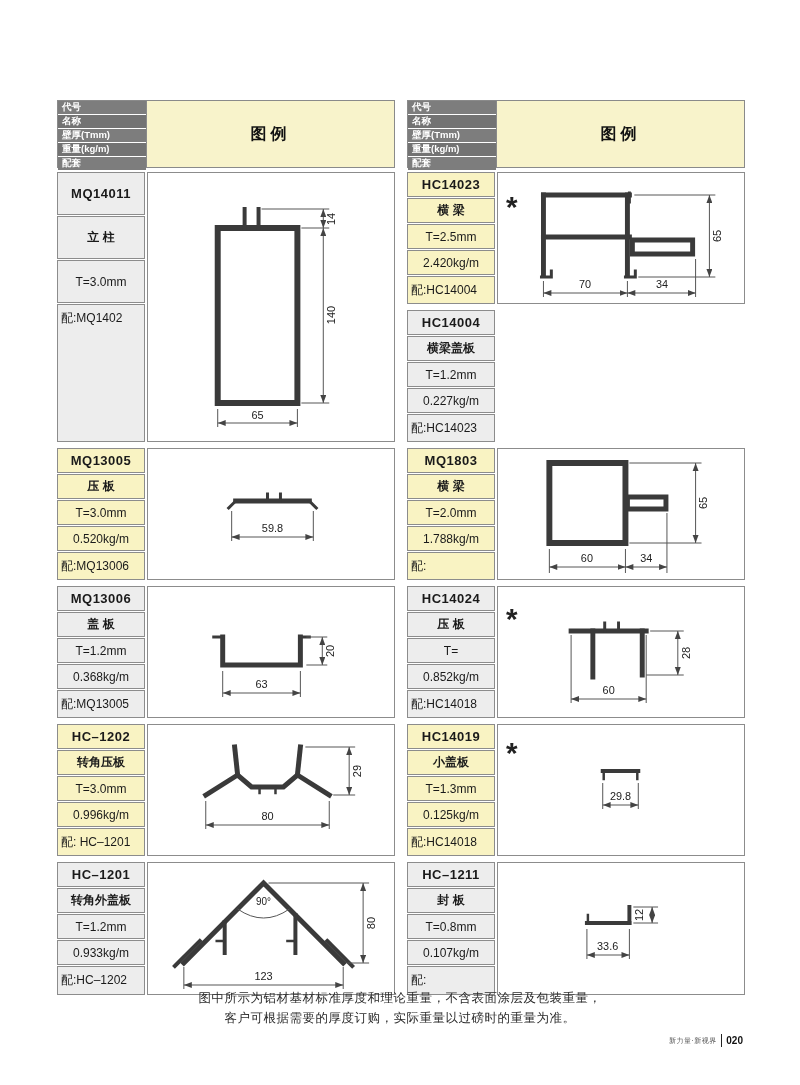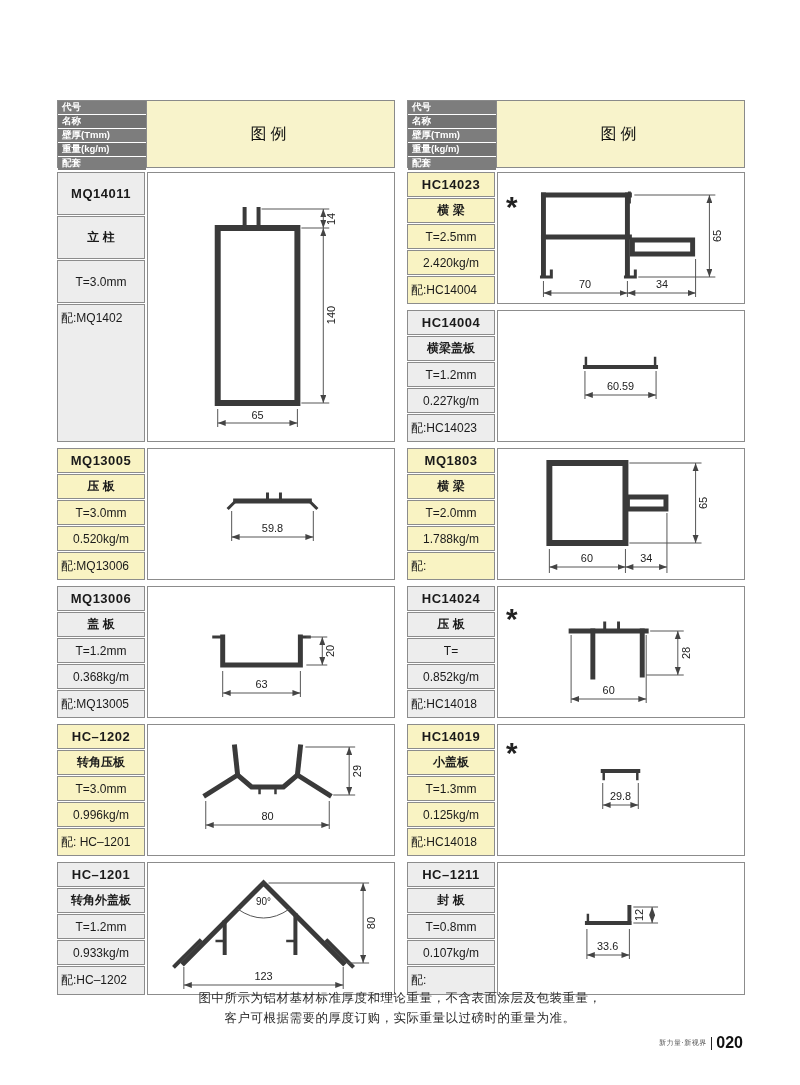--- a/index.html
+++ b/index.html
@@ -7,21 +7,21 @@
         font-family:"Liberation Sans","DejaVu Sans",sans-serif;color:#1c1c1c;}
   .content{position:absolute;left:57px;top:100px;width:688px;display:flex;gap:12px;}
   .col{width:400px;display:flex;flex-direction:column;}
   
   .thead{display:flex;height:66px;margin-bottom:4px;border:1px solid #8a8a8a;background:#fff;}
   .thead-labels{width:88px;display:flex;flex-direction:column;gap:1px;background:#fff;}
   .hrow{flex:1;color:#ffffff;font-size:9.5px;font-weight:bold;display:flex;align-items:center;padding-left:4px;}
   .hrow.d{background:#7d7d7d;}
   .hrow.l{background:#737373;}
   .thead-legend{flex:1;background:#f8f3cb;border-left:1px solid #8a8a8a;display:flex;align-items:center;justify-content:center;
-        font-size:16px;font-weight:normal;letter-spacing:4px;color:#111;}
+        font-size:16px;font-weight:bold;letter-spacing:4px;color:#111;}
   
   .block{display:flex;gap:2px;height:132px;margin-bottom:6px;}
   .block.tall{height:270px;}
   .block.last{height:133px;}
   .labels{width:88px;display:flex;flex-direction:column;gap:1px;}
   .cell{box-sizing:border-box;height:25px;border:1px solid #8c8c8c;display:flex;align-items:center;justify-content:center;
         font-size:12px;color:#1a1a1a;}
   .tall .cell{height:43px;}
   .cell.code{font-weight:bold;font-size:13px;letter-spacing:.5px;}
   .cell.name{font-weight:bold;}
@@ -36,21 +36,21 @@
   .dt{font-size:11px;fill:#222;}
   .star{font-size:30px;font-weight:bold;fill:#222;}
   .deg{font-size:10px;fill:#222;}
   
   .note{position:absolute;left:0;right:0;text-align:center;font-size:12.5px;color:#2b2b2b;letter-spacing:.5px;}
   .note1{top:990px;}
   .note2{top:1010px;}
   .pagefoot{position:absolute;top:1034px;right:57px;display:flex;align-items:center;}
   .brand{font-size:7px;color:#555;letter-spacing:.5px;}
   .pgsep{width:1.5px;height:13px;background:#222;margin:0 4px;}
-  .pgnum{font-size:16px;font-weight:bold;color:#111;}
+  .pgnum{font-size:10px;font-weight:bold;color:#111;}
 </style>
 </head>
 <body>
 
 <svg width="0" height="0" style="position:absolute">
   <defs>
     <marker id="arrE" markerWidth="9" markerHeight="7" refX="8" refY="3" orient="auto" markerUnits="userSpaceOnUse">
       <path d="M0,0 L8,3 L0,6 z" fill="#444"></path>
     </marker>
     <marker id="arrS" markerWidth="9" markerHeight="7" refX="0" refY="3" orient="auto" markerUnits="userSpaceOnUse">
@@ -255,31 +255,20 @@
       </div>
 
       <div class="block tone-gray">
         <div class="labels">
           <div class="cell code">HC14004</div>
           <div class="cell name">横梁盖板</div>
           <div class="cell">T=1.2mm</div>
           <div class="cell">0.227kg/m</div>
           <div class="cell match">配:HC14023</div>
         </div>
-        <div class="diagram">
-          <svg viewBox="0 0 249 130" preserveAspectRatio="none">
-            <line x1="88" y1="56" x2="160" y2="56" class="prof" stroke-width="4"></line>
-            <line x1="89" y1="47" x2="89" y2="56" class="prof" stroke-width="2.5"></line>
-            <line x1="159" y1="47" x2="159" y2="56" class="prof" stroke-width="2.5"></line>
-            <line x1="88" y1="60" x2="88" y2="88" class="ext"></line>
-            <line x1="160" y1="60" x2="160" y2="88" class="ext"></line>
-            <line x1="88" y1="84" x2="160" y2="84" class="dim" marker-start="url(#arrS)" marker-end="url(#arrE)"></line>
-            <text class="dt" text-anchor="middle" x="124" y="79">60.59</text>
-          </svg>
-        </div>
       </div>
 
       <div class="block tone-yellow">
         <div class="labels">
           <div class="cell code">MQ1803</div>
           <div class="cell name">横 梁</div>
           <div class="cell">T=2.0mm</div>
           <div class="cell">1.788kg/m</div>
           <div class="cell match">配:</div>
         </div>

